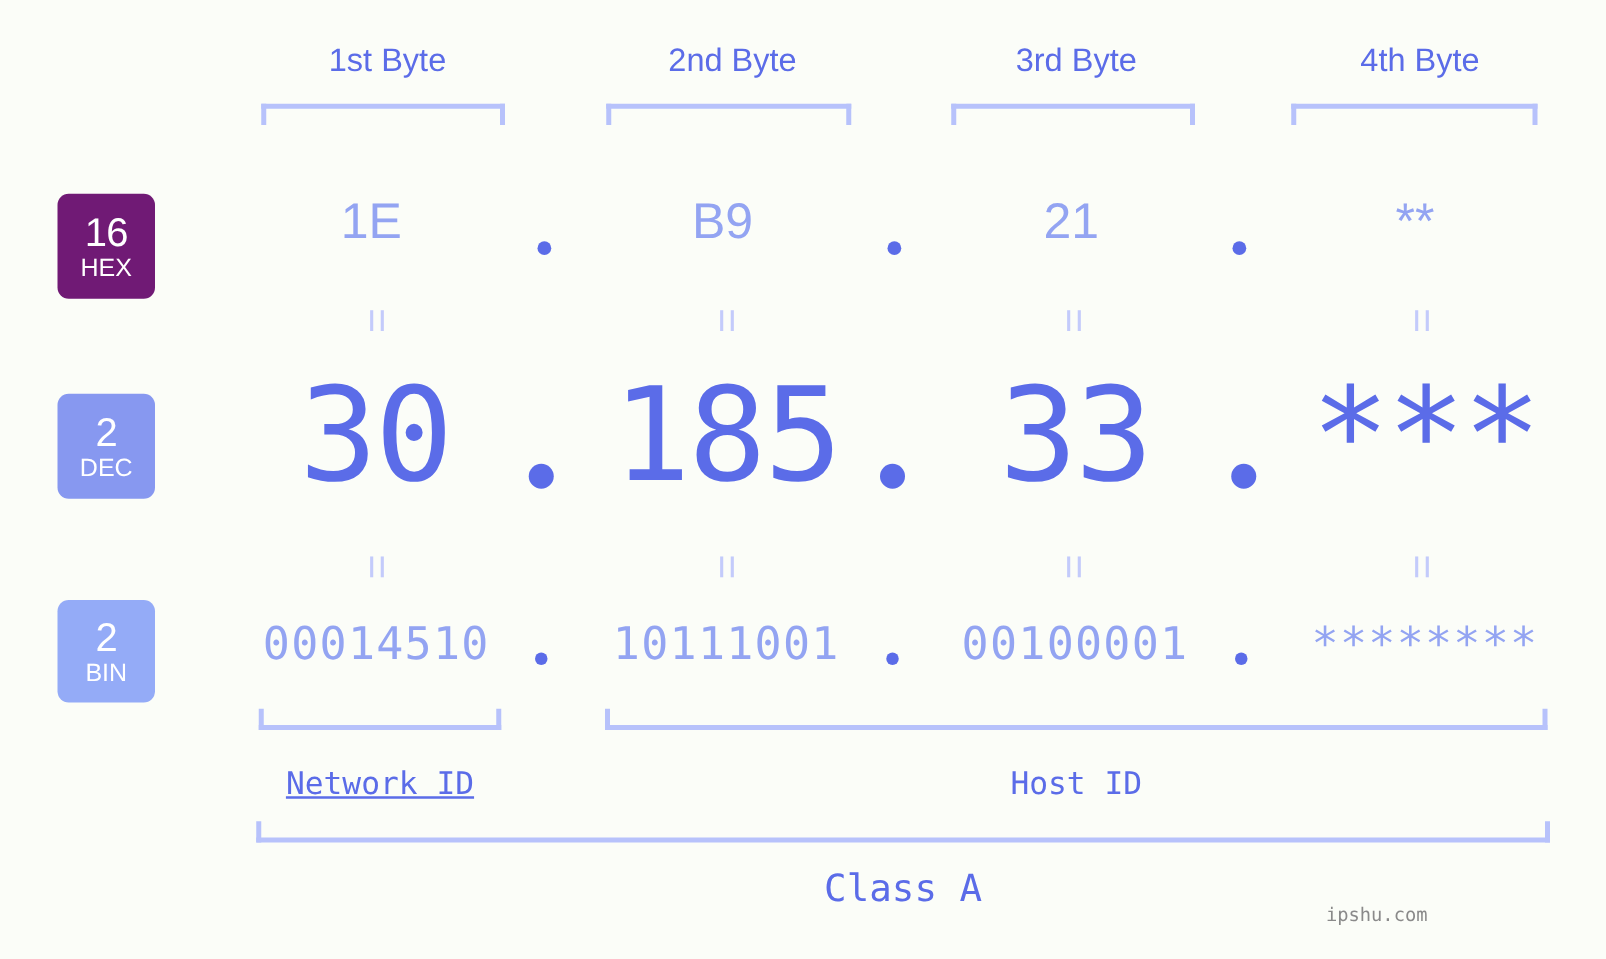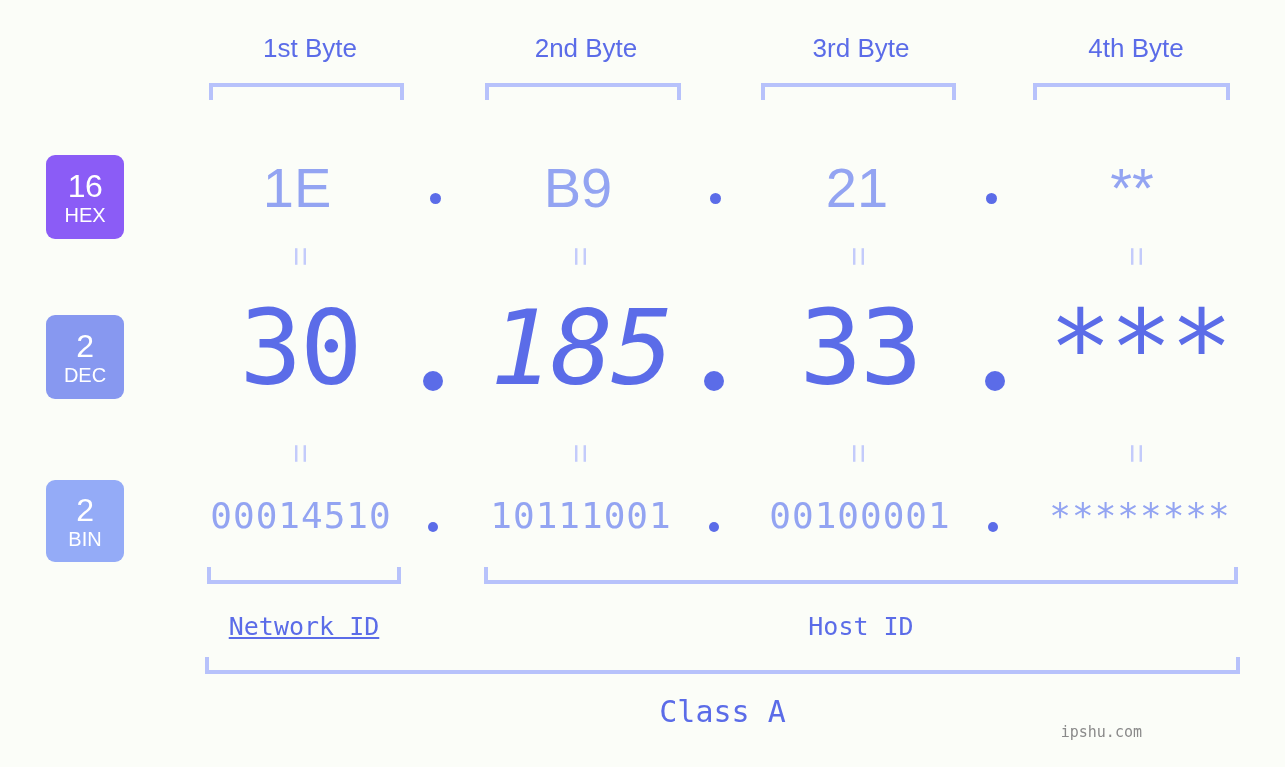--- a/index.html
+++ b/index.html
@@ -74,35 +74,35 @@
   .badge .num {
     font-size: 32px;
     font-weight: 400;
     letter-spacing: -0.5px;
   }
   .badge .nm {
     font-size: 20px;
     font-weight: 400;
     margin-top: 3px;
   }
-  #badge-hex { top: 155px; height: 84px; background: #8b5cf6; }
+  #badge-hex { top: 155px; height: 84px; background: #701a75; }
   #badge-dec { top: 315px; height: 84px; background: #8798f0; }
   #badge-bin { top: 480px; height: 82px; background: #94abf7; }
 
   
   .cell {
     position: absolute;
     text-align: center;
     white-space: nowrap;
   }
 
   
   .hex-val {
     font-family: "Liberation Sans", sans-serif;
-    font-size: 56px;
+    font-size: 40px;
     font-weight: 400;
     color: #93a4f2;
     top: 155px;
     width: 240px;
   }
   .hex-dot {
     position: absolute;
     top: 193px;
     width: 11px;
     height: 11px;
@@ -239,21 +239,21 @@
   <div class="hex-dot" style="left:986px;"></div>
   <div class="cell hex-val" style="left:1012px;">**</div>
 
   <div class="eq eq-hex" style="left:286px;">=</div>
   <div class="eq eq-hex" style="left:566px;">=</div>
   <div class="eq eq-hex" style="left:844px;">=</div>
   <div class="eq eq-hex" style="left:1122px;">=</div>
 
   <div class="cell dec-val" style="left:150px;">30</div>
   <div class="dec-dot" style="left:423px;"></div>
-  <div class="cell dec-val" style="left:431px;font-style:italic;">185</div>
+  <div class="cell dec-val" style="left:431px;">185</div>
   <div class="dec-dot" style="left:704px;"></div>
   <div class="cell dec-val" style="left:710px;">33</div>
   <div class="dec-dot" style="left:985px;"></div>
   <div class="cell dec-val" style="left:990px;">***</div>
 
   <div class="eq eq-bin" style="left:286px;">=</div>
   <div class="eq eq-bin" style="left:566px;">=</div>
   <div class="eq eq-bin" style="left:844px;">=</div>
   <div class="eq eq-bin" style="left:1122px;">=</div>
 

